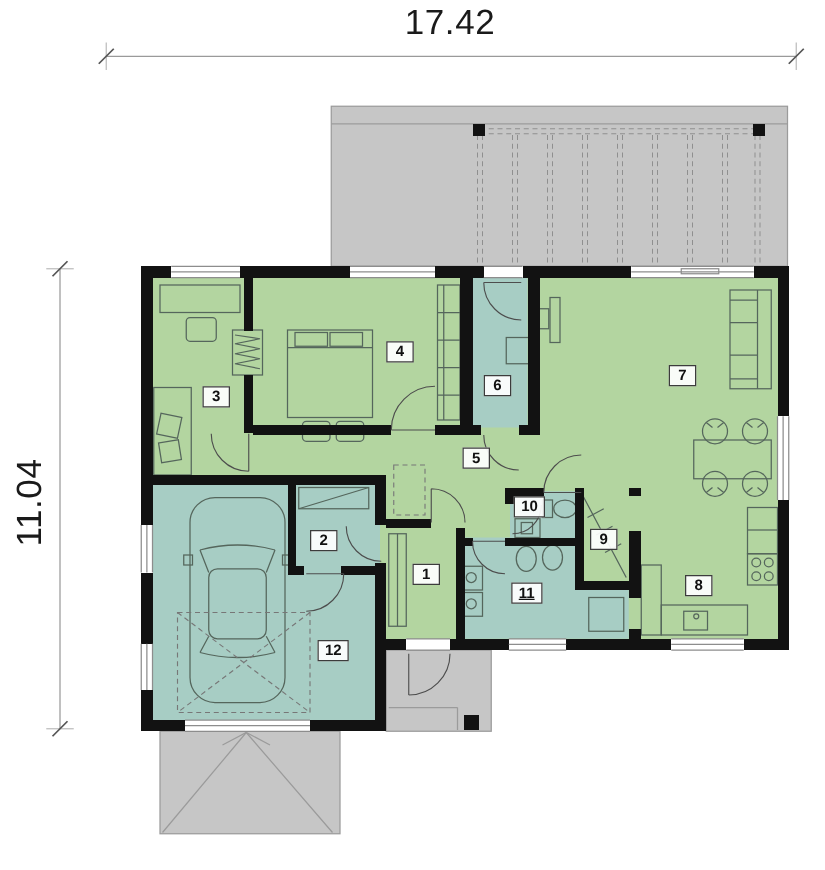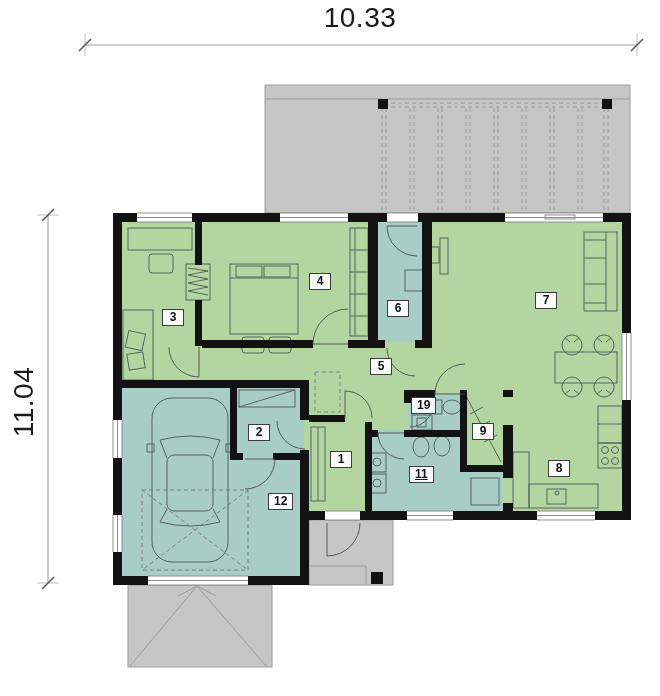--- a/index.html
+++ b/index.html
@@ -283,30 +283,30 @@
       <g>
         <line class="dimline" x1="48" y1="215" x2="48" y2="583"></line>
         <line class="dimserif" x1="37" y1="215" x2="59" y2="215"></line>
         <line class="dimserif" x1="37" y1="583" x2="59" y2="583"></line>
         <line class="dimtick" x1="42" y1="221" x2="54" y2="209"></line>
         <line class="dimtick" x1="42" y1="589" x2="54" y2="577"></line>
       </g>
     </g>
   </svg>
 
-  <div id="dim-top" class="dim-text">10.33</div>
+  <div id="dim-top" class="dim-text">17.42</div>
   <div id="dim-left" class="dim-text">11.04</div>
 
   <div id="labels">
       <div class="room-label" style="left: 330px; top: 451px;">1</div>
       <div class="room-label" style="left: 248px; top: 424px;">2</div>
       <div class="room-label" style="left: 162px; top: 309px;">3</div>
       <div class="room-label" style="left: 309px; top: 273px;">4</div>
       <div class="room-label" style="left: 370px; top: 358px;">5</div>
       <div class="room-label" style="left: 387px; top: 300px;">6</div>
       <div class="room-label" style="left: 535px; top: 292px;">7</div>
       <div class="room-label" style="left: 548px; top: 460px;">8</div>
       <div class="room-label" style="left: 472px; top: 423px;">9</div>
-      <div class="room-label" style="left: 411px; top: 397px;">19</div>
+      <div class="room-label" style="left: 411px; top: 397px;">10</div>
       <div class="room-label" style="left: 409px; top: 466px; text-decoration: underline;">11</div>
-      <div class="room-label" style="left: 254px; top: 493px; margin-left: 14px;">12</div>
+      <div class="room-label" style="left: 254px; top: 512px;">12</div>
     </div>
 </div>
 
 </body></html>

